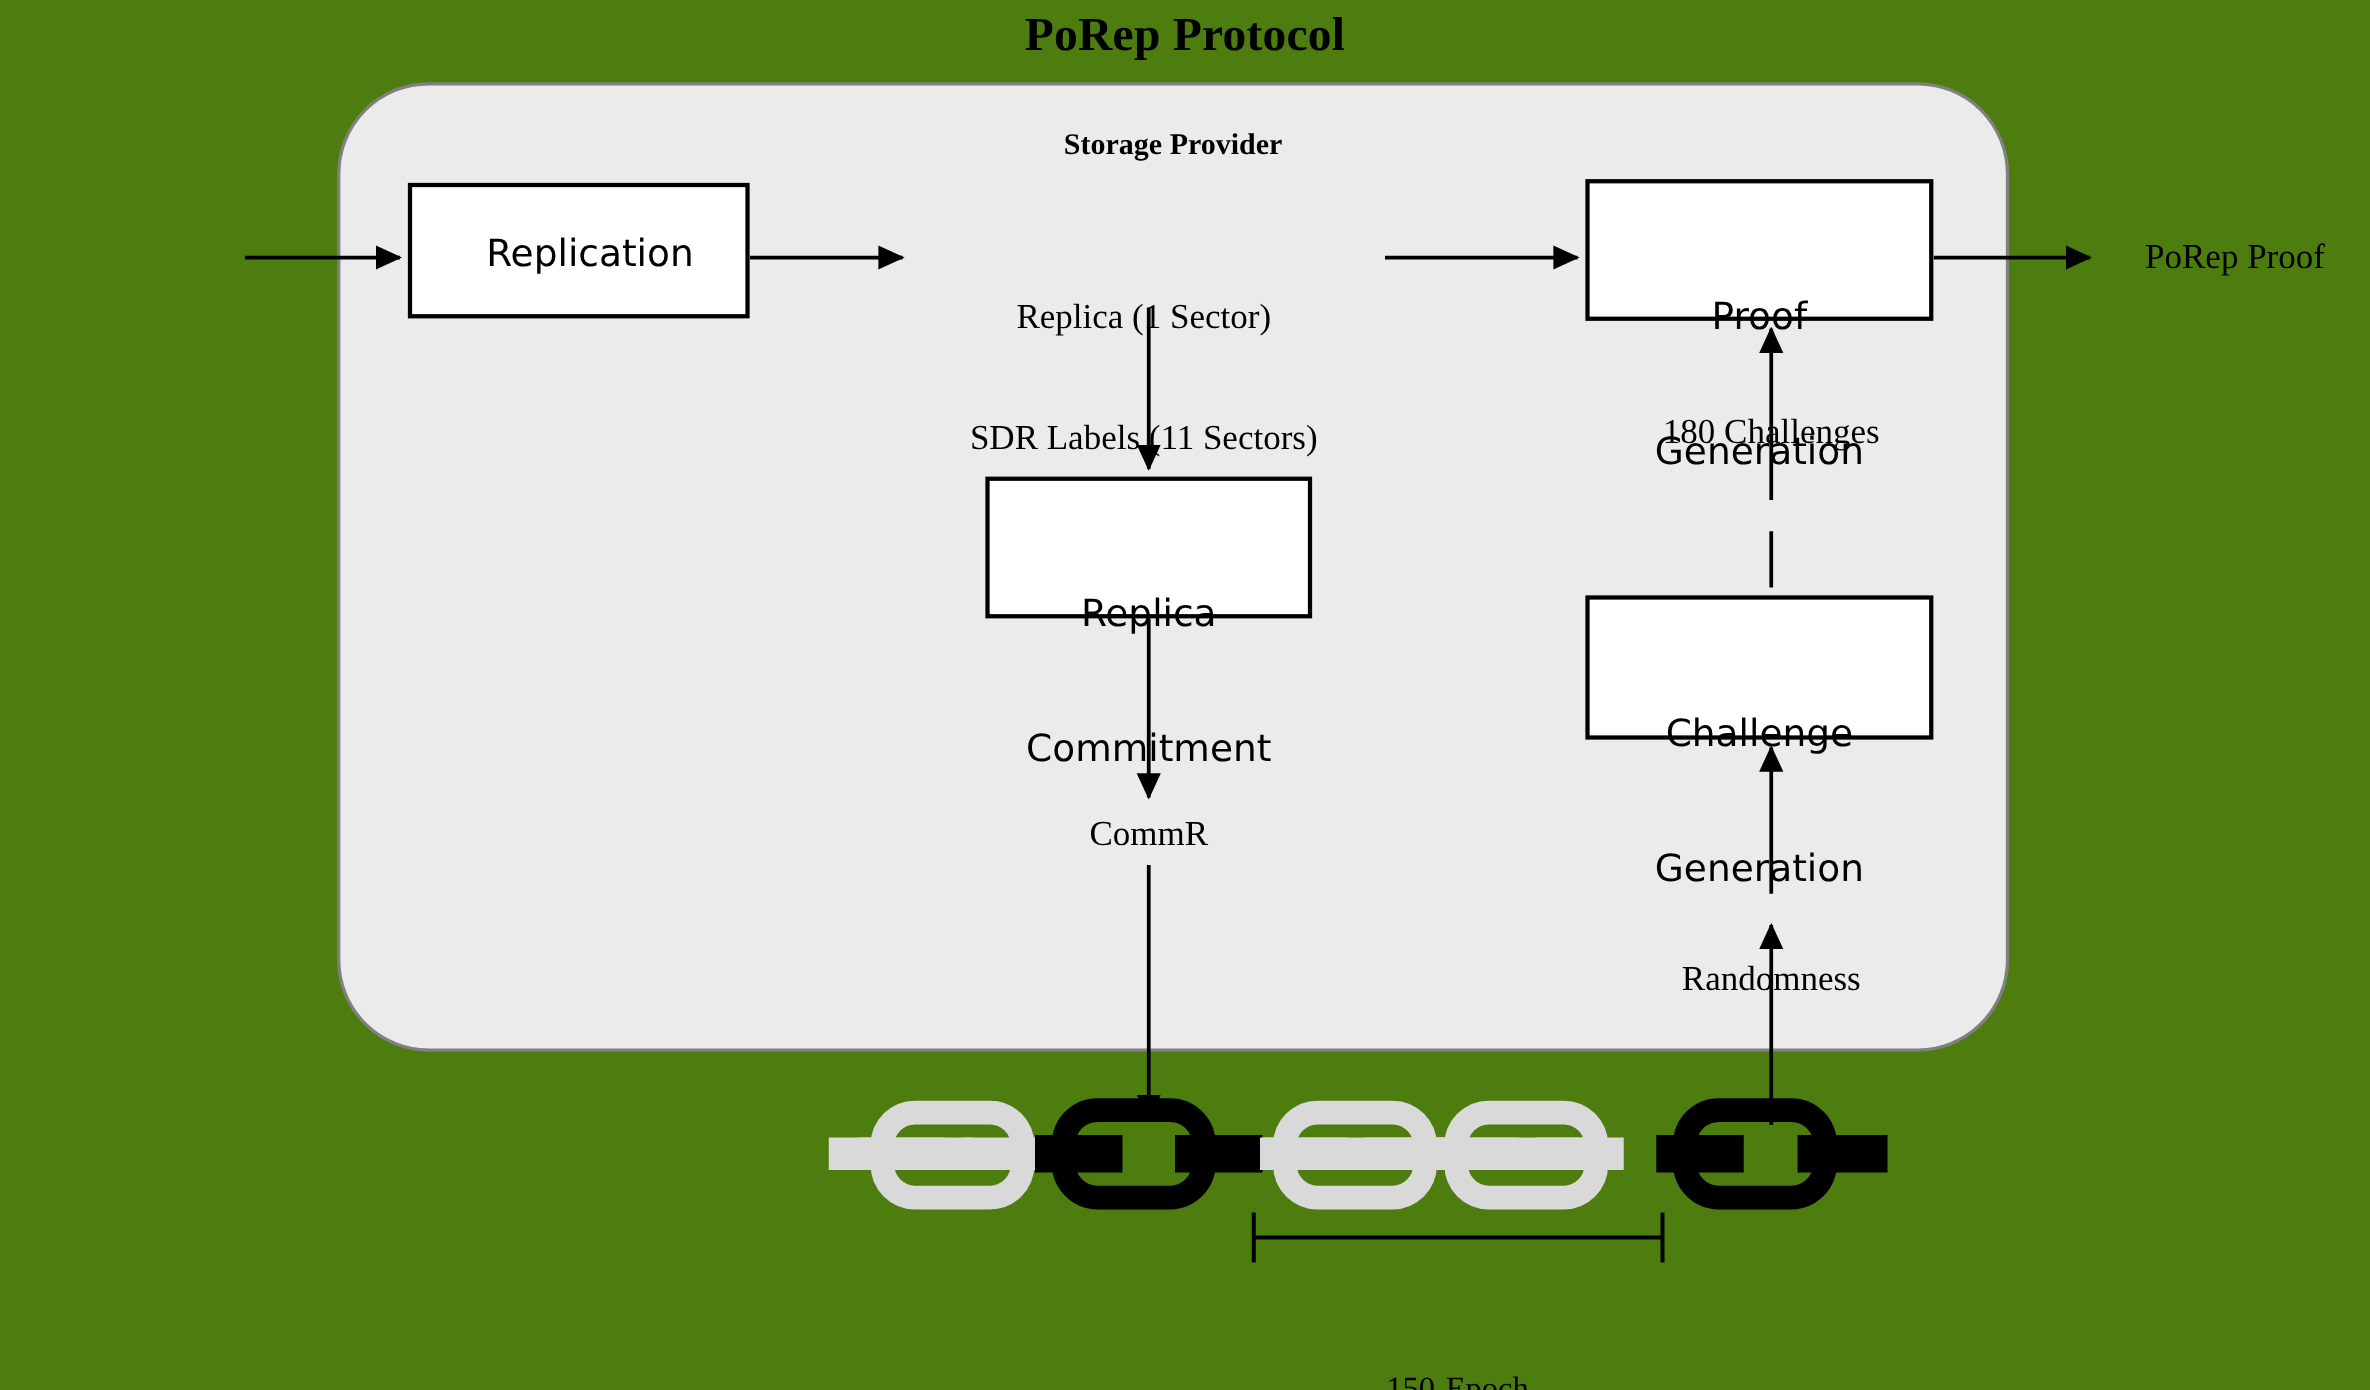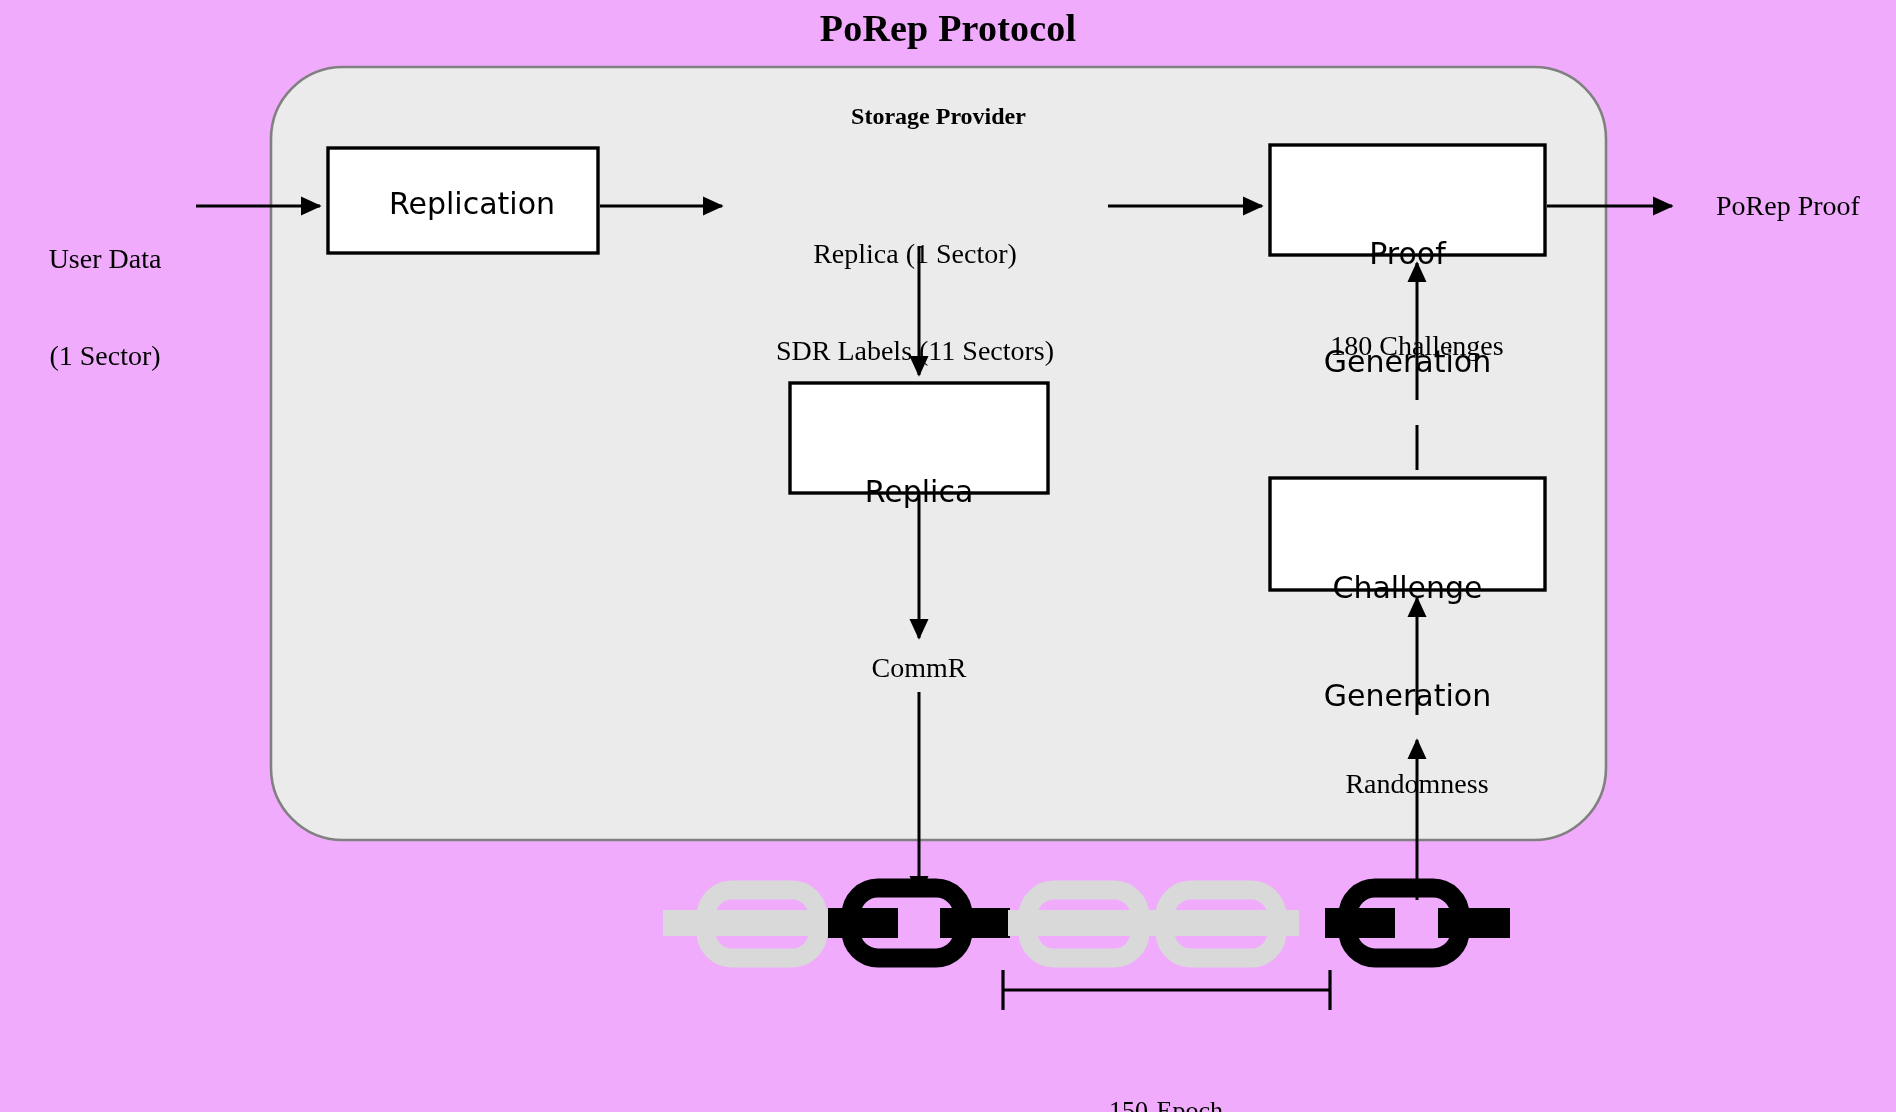--- a/index.html
+++ b/index.html
@@ -8,21 +8,21 @@
     background: #ffffff;
   }
   body {
     font-family: "Liberation Serif", "DejaVu Serif", serif;
     color: #000000;
   }
   #stage {
     position: relative;
     width: 1896px;
     height: 1112px;
-    background: #f0abfc;
+    background: #4d7c0f;
     overflow: hidden;
     text-decoration: underline;
   }
   #svg-layer {
     position: absolute;
     left: 0;
     top: 0;
     width: 1896px;
     height: 1112px;
   }
@@ -146,41 +146,38 @@
       <line x1="1003" y1="970" x2="1003" y2="1010" stroke="#000000" stroke-width="3.2"></line>
       <line x1="1003" y1="990" x2="1330" y2="990" stroke="#000000" stroke-width="3.2"></line>
       <line x1="1330" y1="970" x2="1330" y2="1010" stroke="#000000" stroke-width="3.2"></line>
     </g>
   </svg>
 
   <div class="lbl serif" id="diagram-title" style="left:0; top:6px; width:1896px;">PoRep Protocol</div>
 
   <div class="lbl serif" id="container-title" style="left:271px; top:72px; width:1335px;">Storage Provider</div>
 
-  <div class="lbl serif io-label" style="left:10px; top:178px; width:190px;">
-    <div>User Data</div>
-    <div>(1 Sector)</div>
-  </div>
 
   <div class="lbl sans box-label" style="left:337px; top:186px; width:270px;">Replication</div>
 
   <div class="lbl serif edge-label" style="left:715px; top:173px; width:400px;">
     <div>Replica (1 Sector)</div>
     <div>SDR Labels (11 Sectors)</div>
   </div>
 
   <div class="lbl sans box-label" style="left:1270px; top:164px; width:275px;">
     <div>Proof</div>
     <div>Generation</div>
   </div>
 
   <div class="lbl serif io-label" style="left:1680px; top:190px; width:216px; text-align:center;">PoRep Proof</div>
 
   <div class="lbl sans box-label" style="left:790px; top:402px; width:258px;">
     <div>Replica</div>
+    <div>Commitment</div>
   </div>
 
   <div class="lbl serif edge-label" style="left:799px; top:652px; width:240px;">CommR</div>
 
   <div class="lbl serif edge-label" style="left:1247px; top:330px; width:340px;text-align:center;">180 Challenges</div>
 
   <div class="lbl sans box-label" style="left:1270px; top:498px; width:275px;">
     <div>Challenge</div>
     <div>Generation</div>
   </div>

